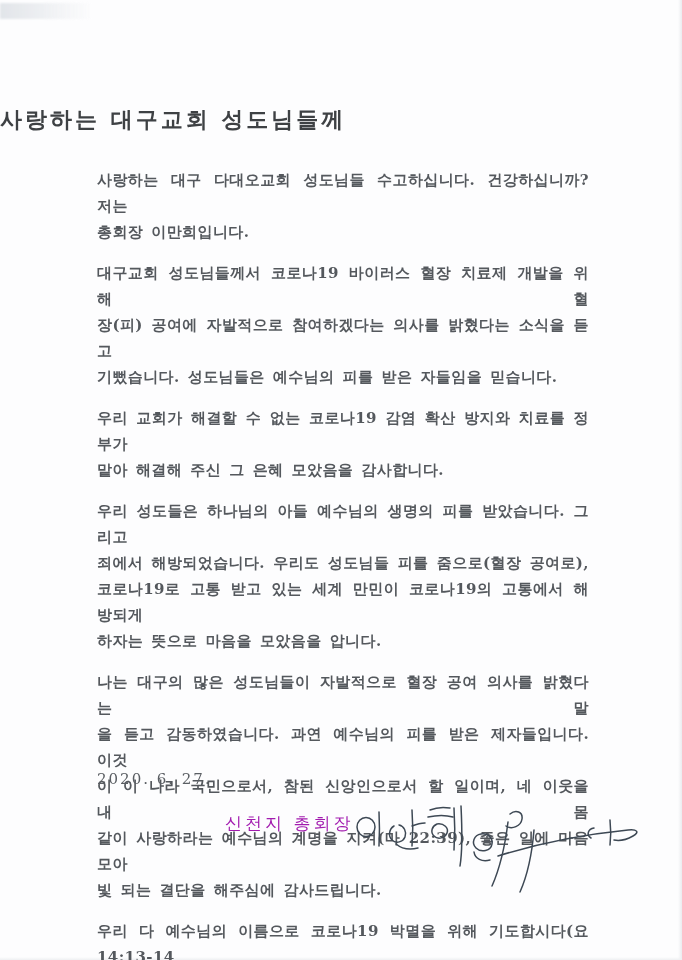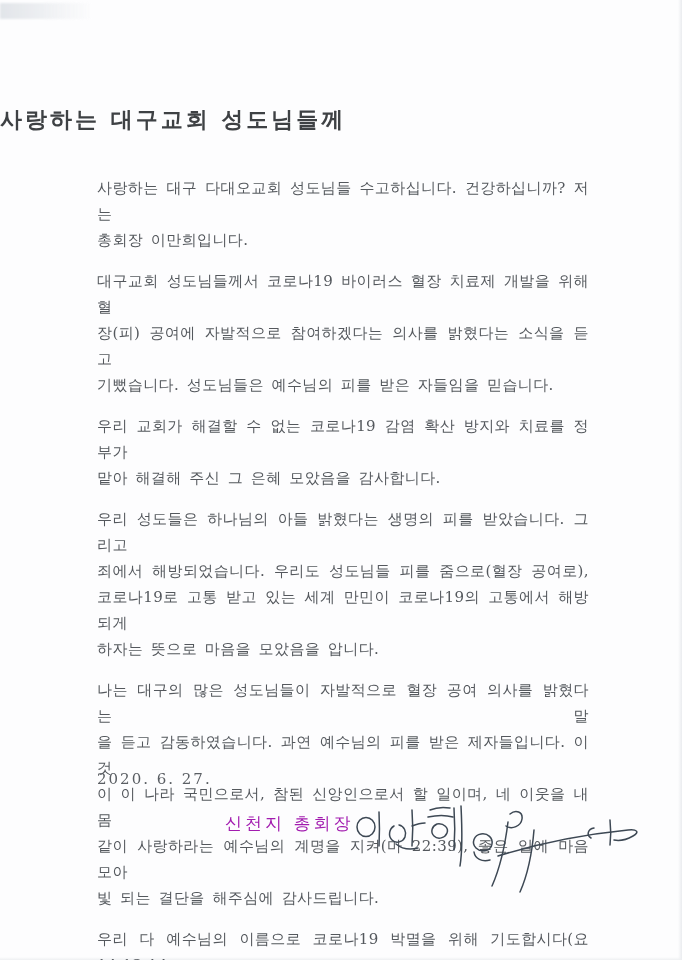--- a/index.html
+++ b/index.html
@@ -30,21 +30,21 @@
     text-align:left;
     font-size:22px; font-weight:600; letter-spacing:3px;
     color:#3e4144;
   }
   .body {
     position:absolute; top:167px; left:97px; width:492px;
     font-size:15px; line-height:26px;
     color:#54585d;
     letter-spacing:.4px; word-spacing:2.5px;
   }
-  .para { margin:8px 0 15px 0; }
+  .para { margin:0 0 15px 0;font-weight:bold; }
   .line { text-align:justify; text-align-last:justify; }
   .line.last { text-align-last:auto; }
   .date {
     position:absolute; top:770px; left:97px; width:492px;
     text-align:left;
     font-size:15px; letter-spacing:2px; color:#5a5e63;
   }
   .sig-row {
     position:absolute; top:812px; left:225px;
     font-size:17px; letter-spacing:3px; color:#a21caf;
@@ -78,21 +78,21 @@
     <div class="para">
       <div class="line">대구교회 성도님들께서 코로나19 바이러스 혈장 치료제 개발을 위해 혈</div>
       <div class="line">장(피) 공여에 자발적으로 참여하겠다는 의사를 밝혔다는 소식을 듣고</div>
       <div class="line last">기뻤습니다. 성도님들은 예수님의 피를 받은 자들임을 믿습니다.</div>
     </div>
     <div class="para">
       <div class="line">우리 교회가 해결할 수 없는 코로나19 감염 확산 방지와 치료를 정부가</div>
       <div class="line last">맡아 해결해 주신 그 은혜 모았음을 감사합니다.</div>
     </div>
     <div class="para">
-      <div class="line">우리 성도들은 하나님의 아들 밝혔다는 생명의 피를 받았습니다. 그리고</div>
+      <div class="line">우리 성도들은 하나님의 아들 예수님의 생명의 피를 받았습니다. 그리고</div>
       <div class="line">죄에서 해방되었습니다. 우리도 성도님들 피를 줌으로(혈장 공여로),</div>
       <div class="line">코로나19로 고통 받고 있는 세계 만민이 코로나19의 고통에서 해방되게</div>
       <div class="line last">하자는 뜻으로 마음을 모았음을 압니다.</div>
     </div>
     <div class="para">
       <div class="line">나는 대구의 많은 성도님들이 자발적으로 혈장 공여 의사를 밝혔다는 말</div>
       <div class="line">을 듣고 감동하였습니다. 과연 예수님의 피를 받은 제자들입니다. 이것</div>
       <div class="line">이 이 나라 국민으로서, 참된 신앙인으로서 할 일이며, 네 이웃을 내 몸</div>
       <div class="line">같이 사랑하라는 예수님의 계명을 지켜(마 22:39), 좋은 일에 마음 모아</div>
       <div class="line last">빛 되는 결단을 해주심에 감사드립니다.</div>

